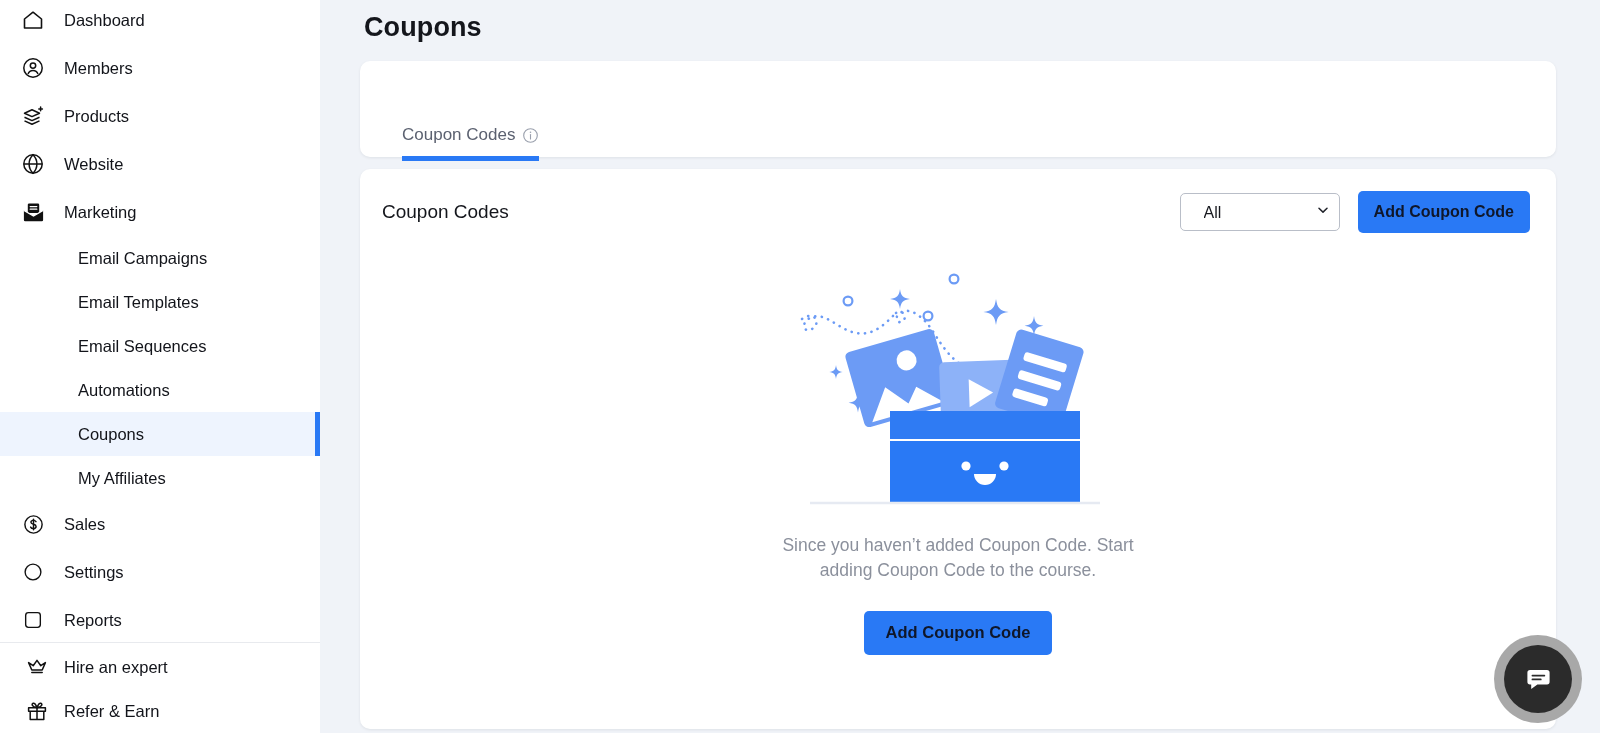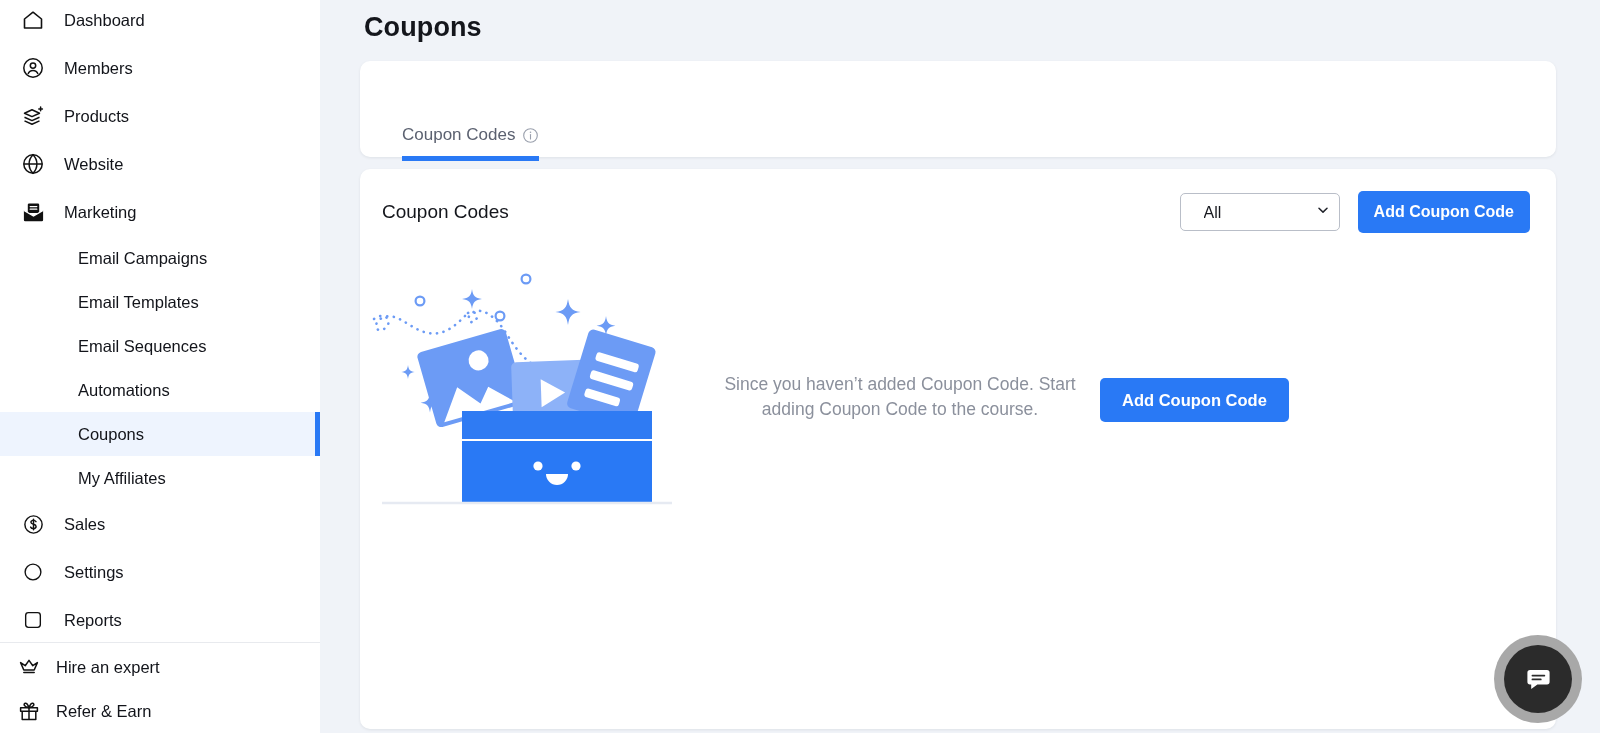--- a/index.html
+++ b/index.html
@@ -62,20 +62,21 @@
   .nav-label { white-space: nowrap; }
 
   
   .sidebar-bottom {
     position: absolute;
     left: 0; right: 0; bottom: 0;
     background: #ffffff;
     border-top: 1px solid #e8eaee;
     padding-top: 2px;
     z-index: 5;
+    padding-left: 8px;
   }
   .sidebar-bottom .nav-item {
     height: 44px;
     padding-left: 16px;
     gap: 14px;
     font-size: 16.5px;
   }
 
   
   .main {
@@ -164,39 +165,39 @@
   }
   .select-chev {
     position: absolute;
     right: 10px; top: 50%;
     transform: translateY(-50%);
     pointer-events: none;
     color: #20222a;
   }
   .btn-primary {
     background: #2979f5;
-    color: #ffffff;
+    color: #0f172a;
     border: none;
     border-radius: 5px;
     font-size: 16px;
     font-weight: bold;
     font-family: "Liberation Sans", sans-serif;
     padding: 0 16px;
     height: 42px;
     cursor: pointer;
     white-space: nowrap;
   }
 
   
   .empty {
     position: absolute;
     left: 0; right: 0;
     top: 92px;
     display: flex;
-    flex-direction: row;
+    flex-direction: column;
     align-items: center;
   }
   .empty-art { width: 340px; height: 250px; }
   .empty-text {
     margin-top: 22px;
     text-align: center;
     font-size: 17.5px;
     line-height: 1.42;
     color: #8b909c;
     max-width: 400px;

